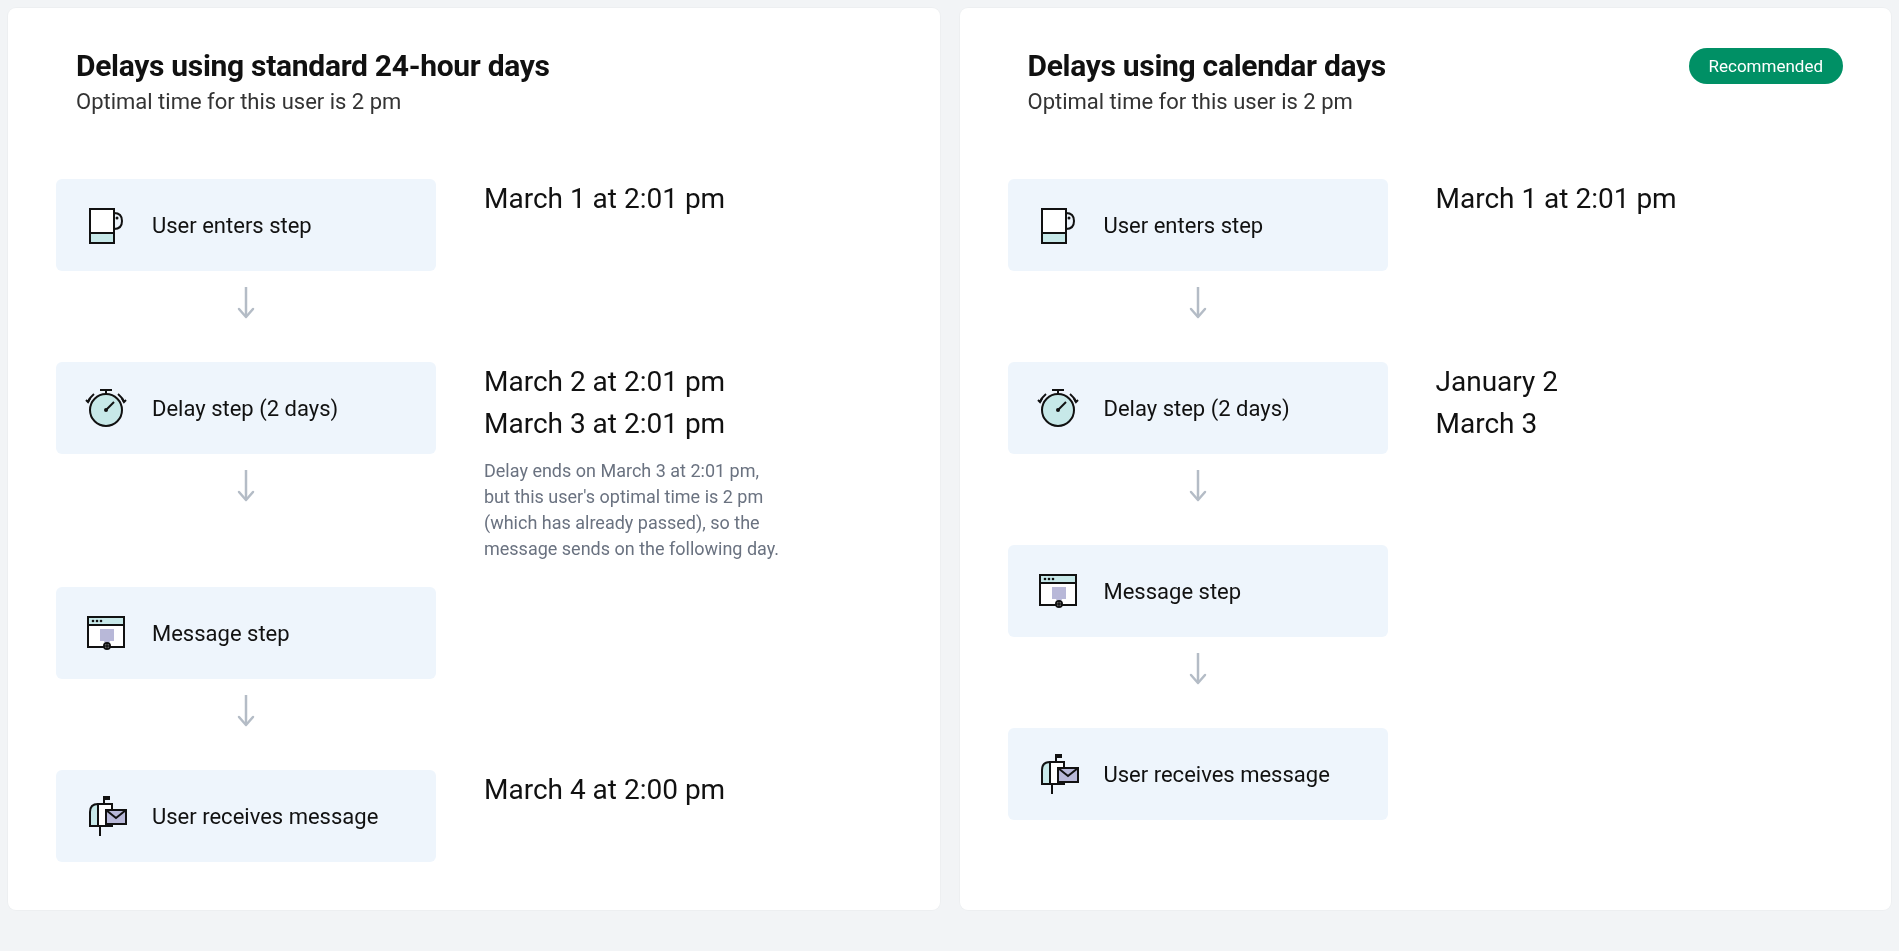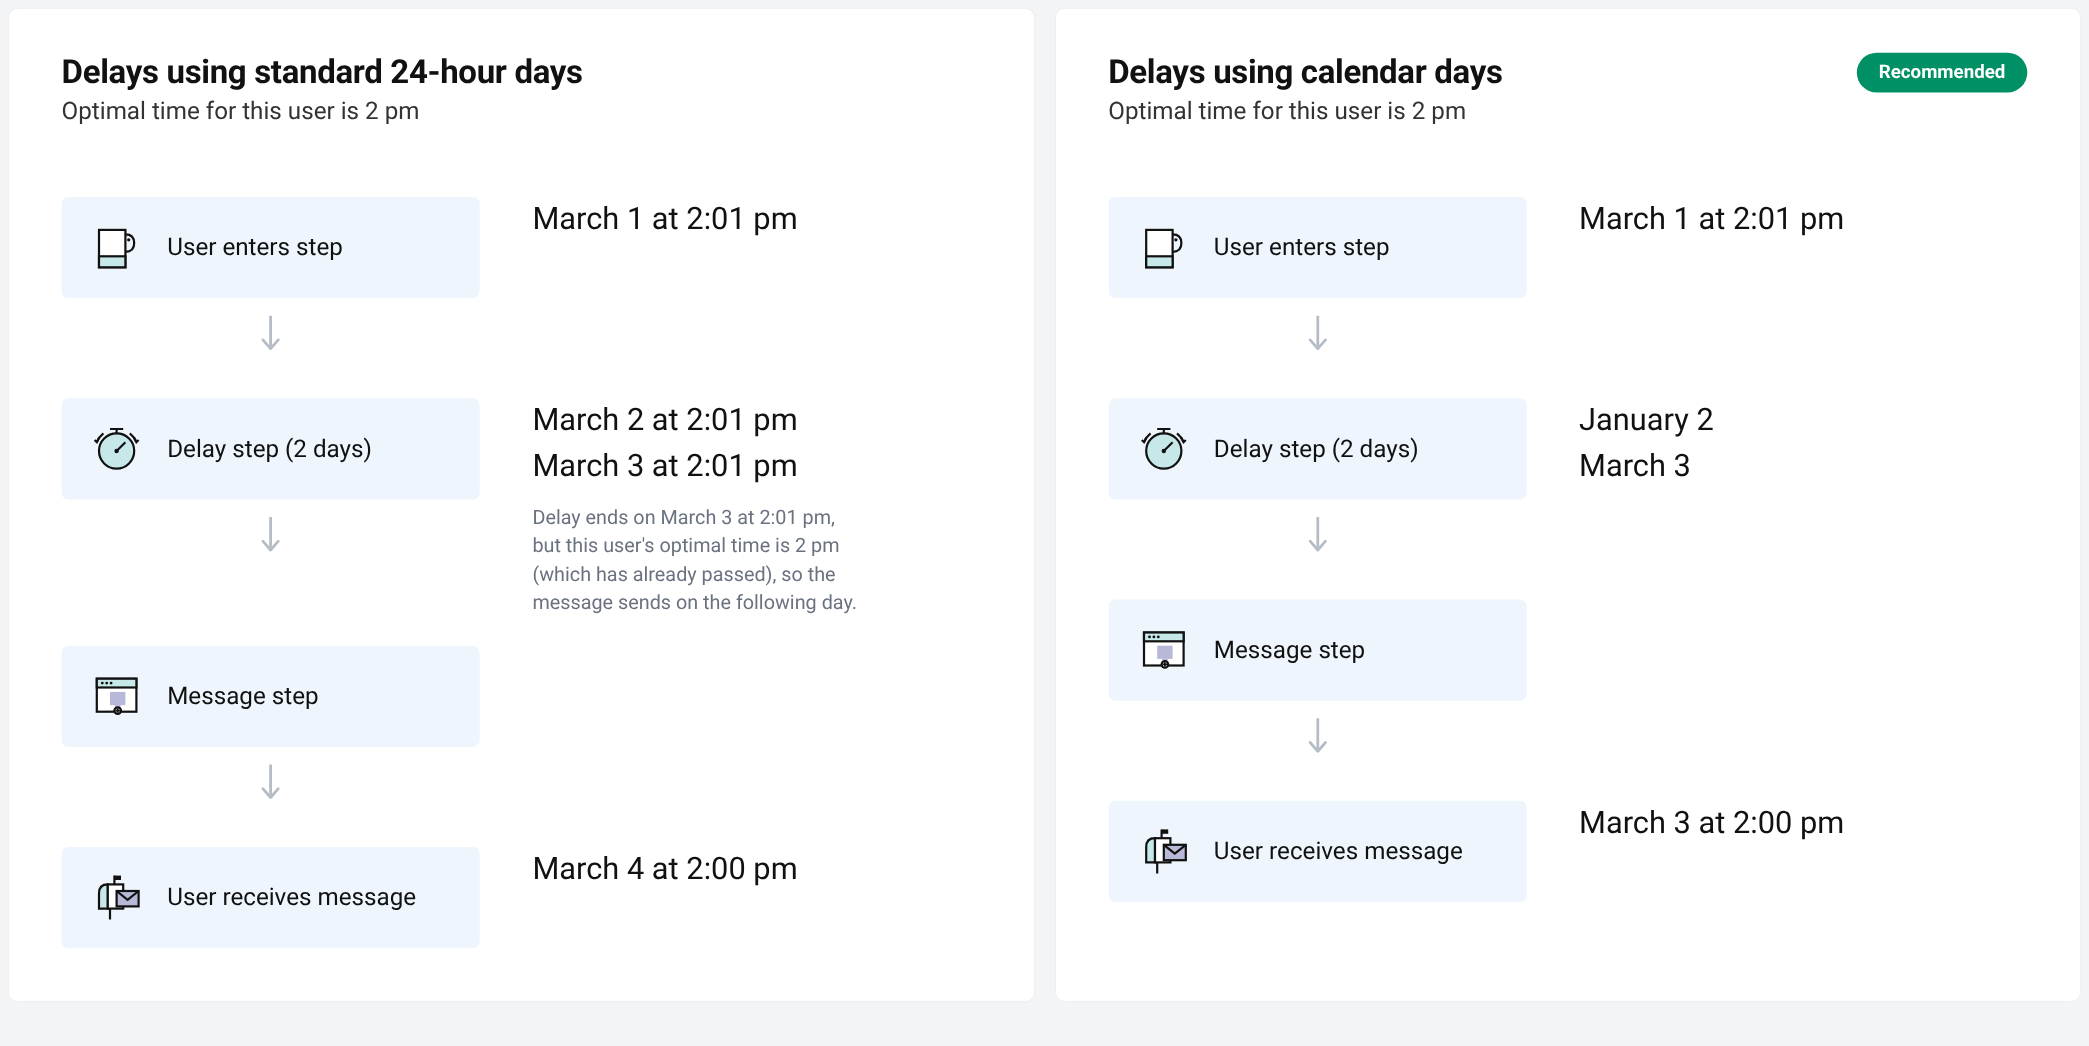--- a/index.html
+++ b/index.html
@@ -20,36 +20,37 @@
     padding: 40px 48px 48px 48px;
     flex: 1;
     box-shadow: 0 0 0 1px rgba(0,0,0,0.02);
     position: relative;
   }
   .panel-header {
     display:flex;
     align-items:flex-start;
     justify-content:space-between;
     margin-bottom: 40px;
+    margin-left: 20px;
   }
   .panel-title {
     font-size: 30px;
     font-weight: 700;
     color: #111;
     letter-spacing: -0.3px;
   }
   .panel-sub {
     font-size: 22px;
     color: #333;
     margin-top: 6px;
   }
   .badge {
     background: #009065;
     color:#fff;
-    font-weight:700;
+    font-weight:400;
     font-size:17px;
     padding:8px 20px;
     border-radius:999px;
     white-space:nowrap;
   }
   .flow {
     display:flex;
     flex-direction:column;
     width:100%;
   }
@@ -305,19 +306,16 @@
     <path d="M6 18 Q6 10 14 10 L14 32 L6 32 Z" fill="#c7e8e8" stroke="#111" stroke-width="2"></path>
     <rect x="14" y="10" width="14" height="22" fill="#fff" stroke="#111" stroke-width="2"></rect>
     <line x1="20" y1="10" x2="20" y2="2" stroke="#111" stroke-width="2"></line>
     <rect x="20" y="2" width="6" height="4" fill="#111"></rect>
     <rect x="22" y="16" width="20" height="14" fill="#b8b8d8" stroke="#111" stroke-width="2"></rect>
     <polyline points="22,16 32,24 42,16" fill="none" stroke="#111" stroke-width="2"></polyline>
     <line x1="16" y1="32" x2="16" y2="42" stroke="#111" stroke-width="2"></line>
   </svg></div>
             <div class="step-label">User receives message</div>
           </div>
-          <div class="right">
-            <div class="right-line">March 3 at 2:00 pm</div>
-          </div>
         </div>
       </div>
     </div>
   </div>
 
 </body></html>

